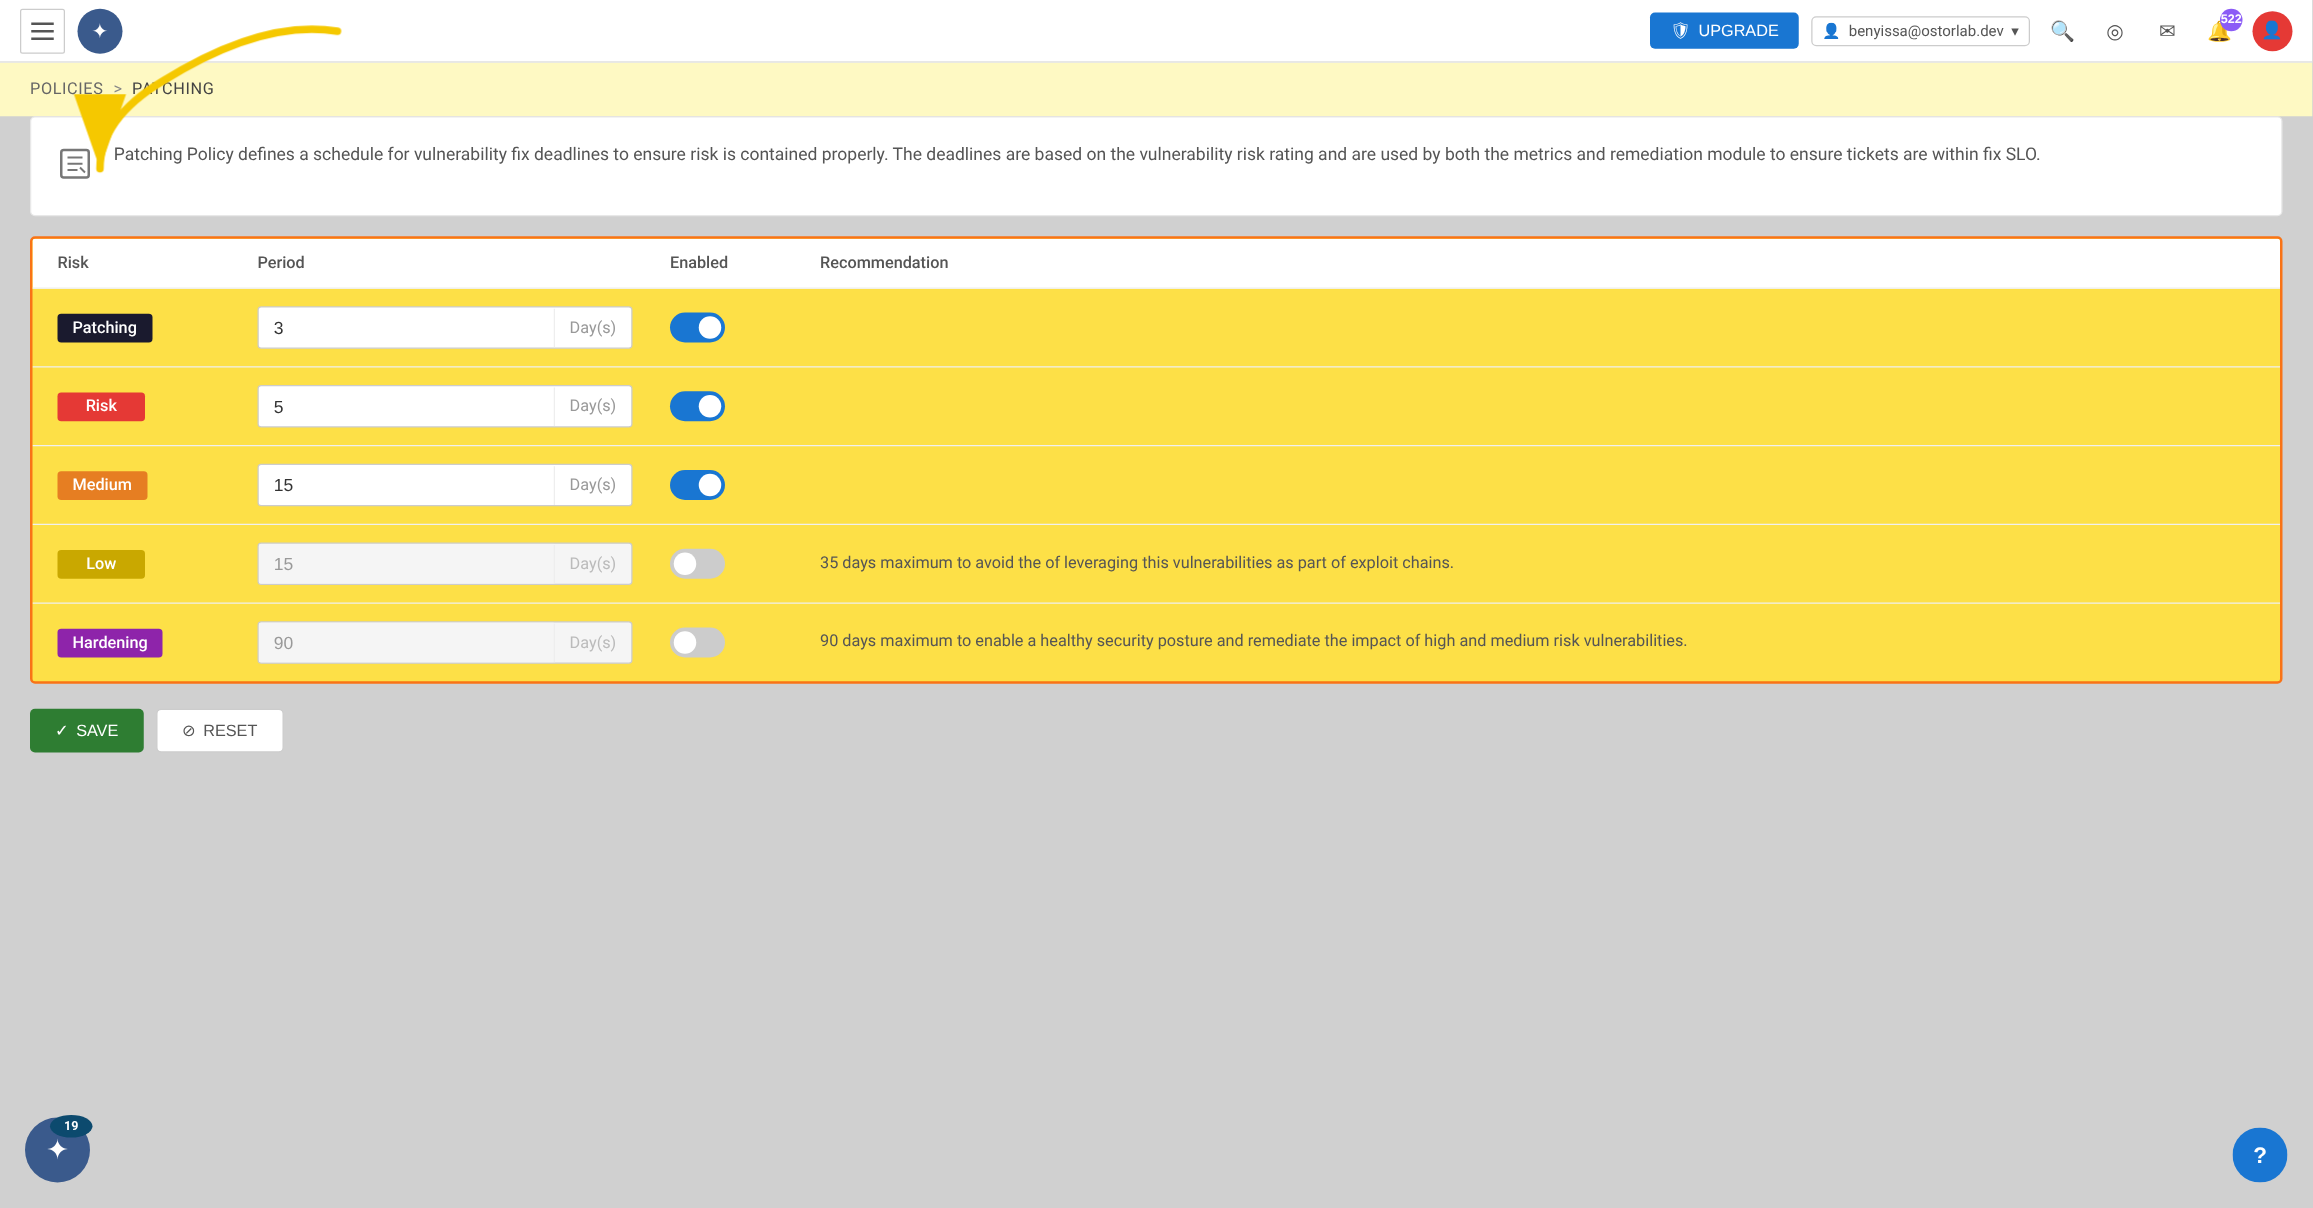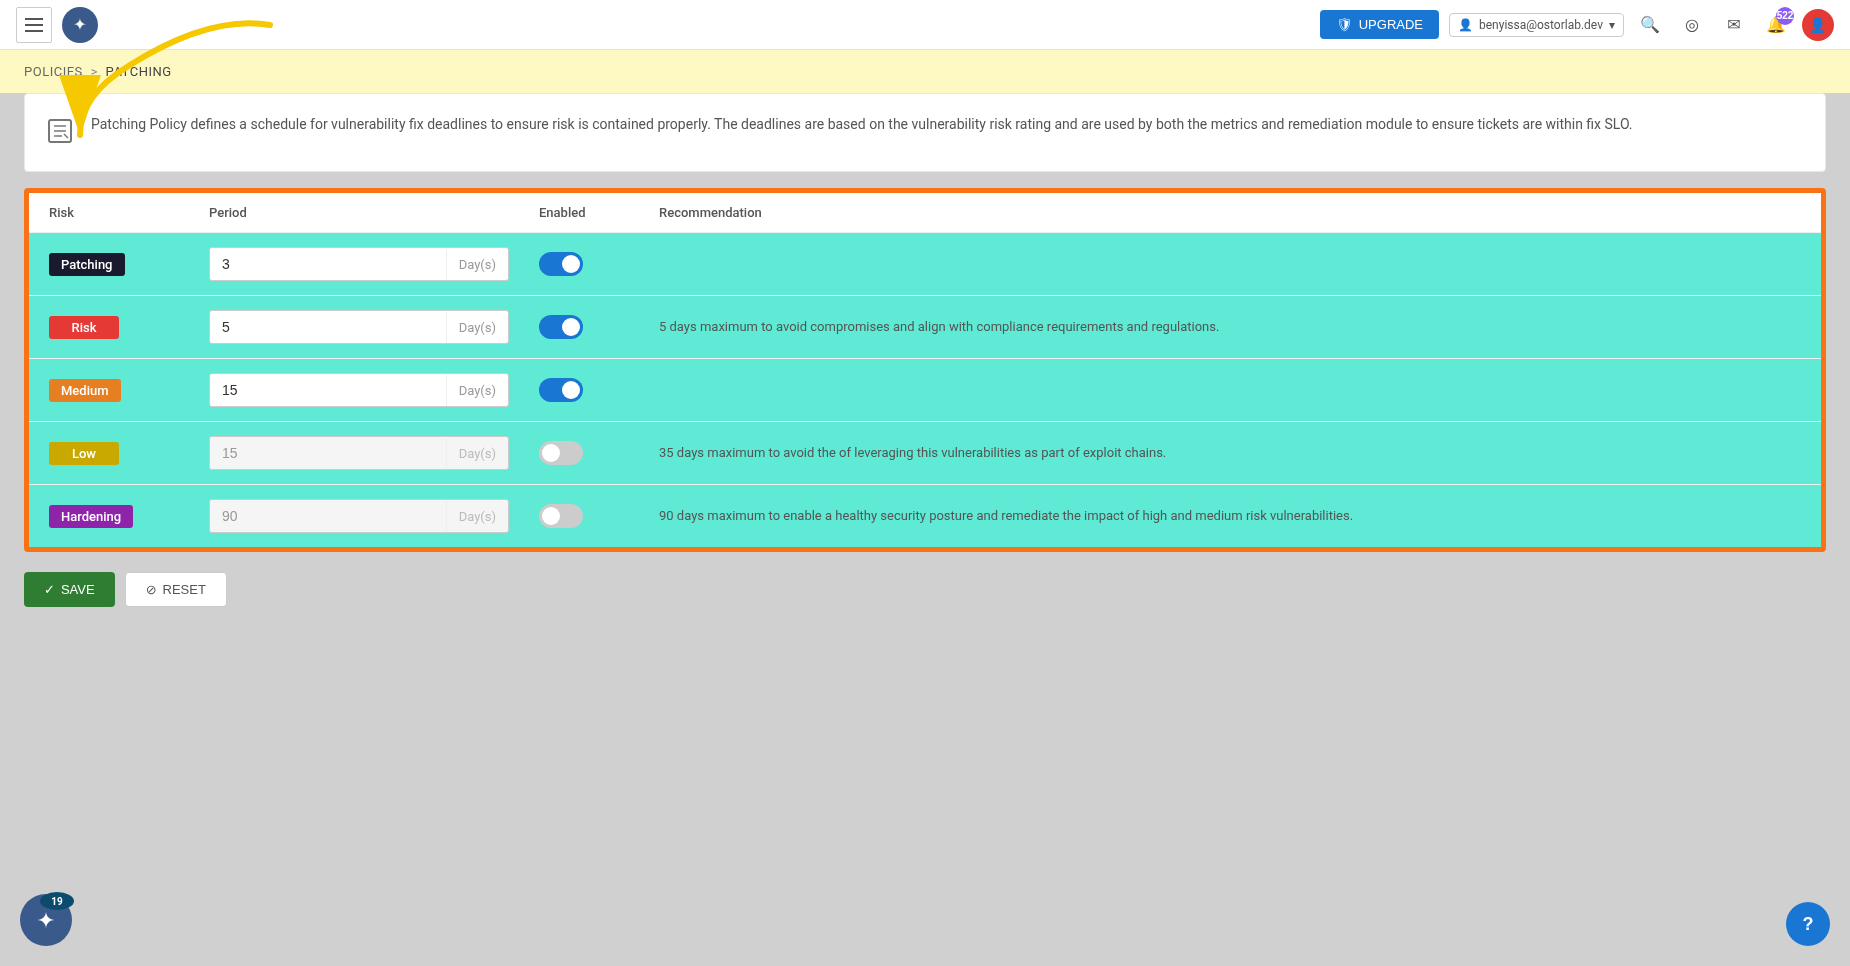--- a/index.html
+++ b/index.html
@@ -179,23 +179,23 @@
       margin-top: 2px;
     }
     .info-text {
       color: #555;
       line-height: 1.5;
       font-size: 14px;
     }
 
     
     .policy-table {
-      background: #5eead4;
+      background: #fde047;
       border-radius: 4px;
-      border: 5px solid #f97316;
+      border: 2px solid #f97316;
       overflow: hidden;
     }
     .table-header {
       display: grid;
       grid-template-columns: 160px 330px 120px 1fr;
       padding: 12px 20px;
       border-bottom: 1px solid #eee;
       background: #fff;
     }
     .table-header-cell {
@@ -505,21 +505,20 @@
             <div class="period-input-wrapper">
               <input type="text" class="period-input" value="5" style="">
               <span class="period-unit">Day(s)</span>
             </div>
           </div>
           <div>
             <div class="toggle-wrapper">
               <label class="toggle"><input type="checkbox" checked="" style=""><span class="toggle-slider"></span></label>
             </div>
           </div>
-          <div><span class="recommendation">5 days maximum to avoid compromises and align with compliance requirements and regulations.</span></div>
         </div>
         <div class="table-row">
           <div><span class="risk-badge risk-medium">Medium</span></div>
           <div>
             <div class="period-input-wrapper">
               <input type="text" class="period-input" value="15" style="">
               <span class="period-unit">Day(s)</span>
             </div>
           </div>
           <div>

